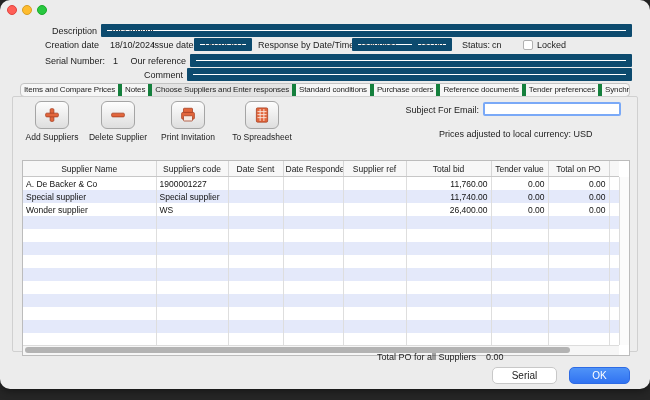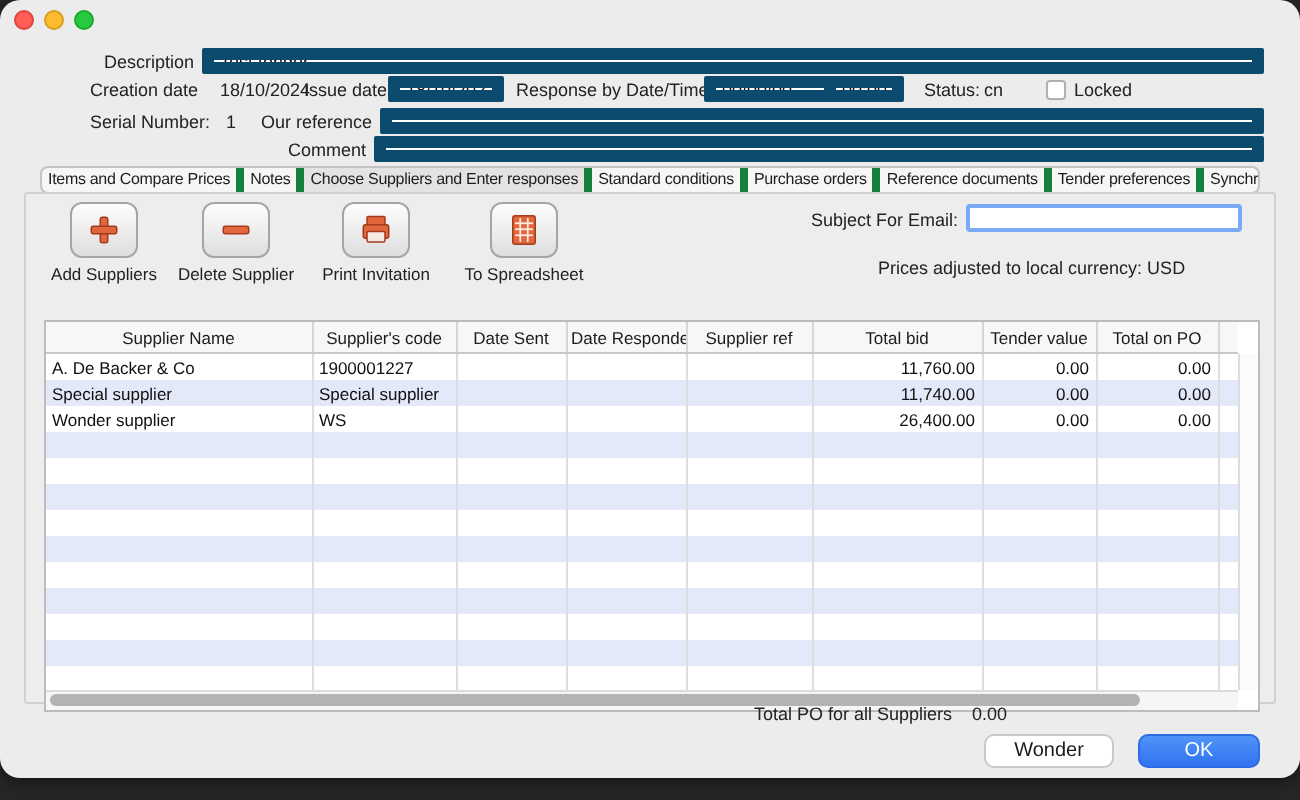--- a/index.html
+++ b/index.html
@@ -398,19 +398,19 @@
     <div class="hscroll">
       <div class="hthumb"></div>
     </div>
   </div>
 
   <div class="totalpo">
     <span>Total PO for all Suppliers</span>
     <span>0.00</span>
   </div>
   <div class="btn btn-cancel">
-    <span>Wonder</span>
+    <span>Serial</span>
   </div>
   <div class="btn btn-ok">
     <span>OK</span>
   </div>
 
 </div>
 
 </body></html>

